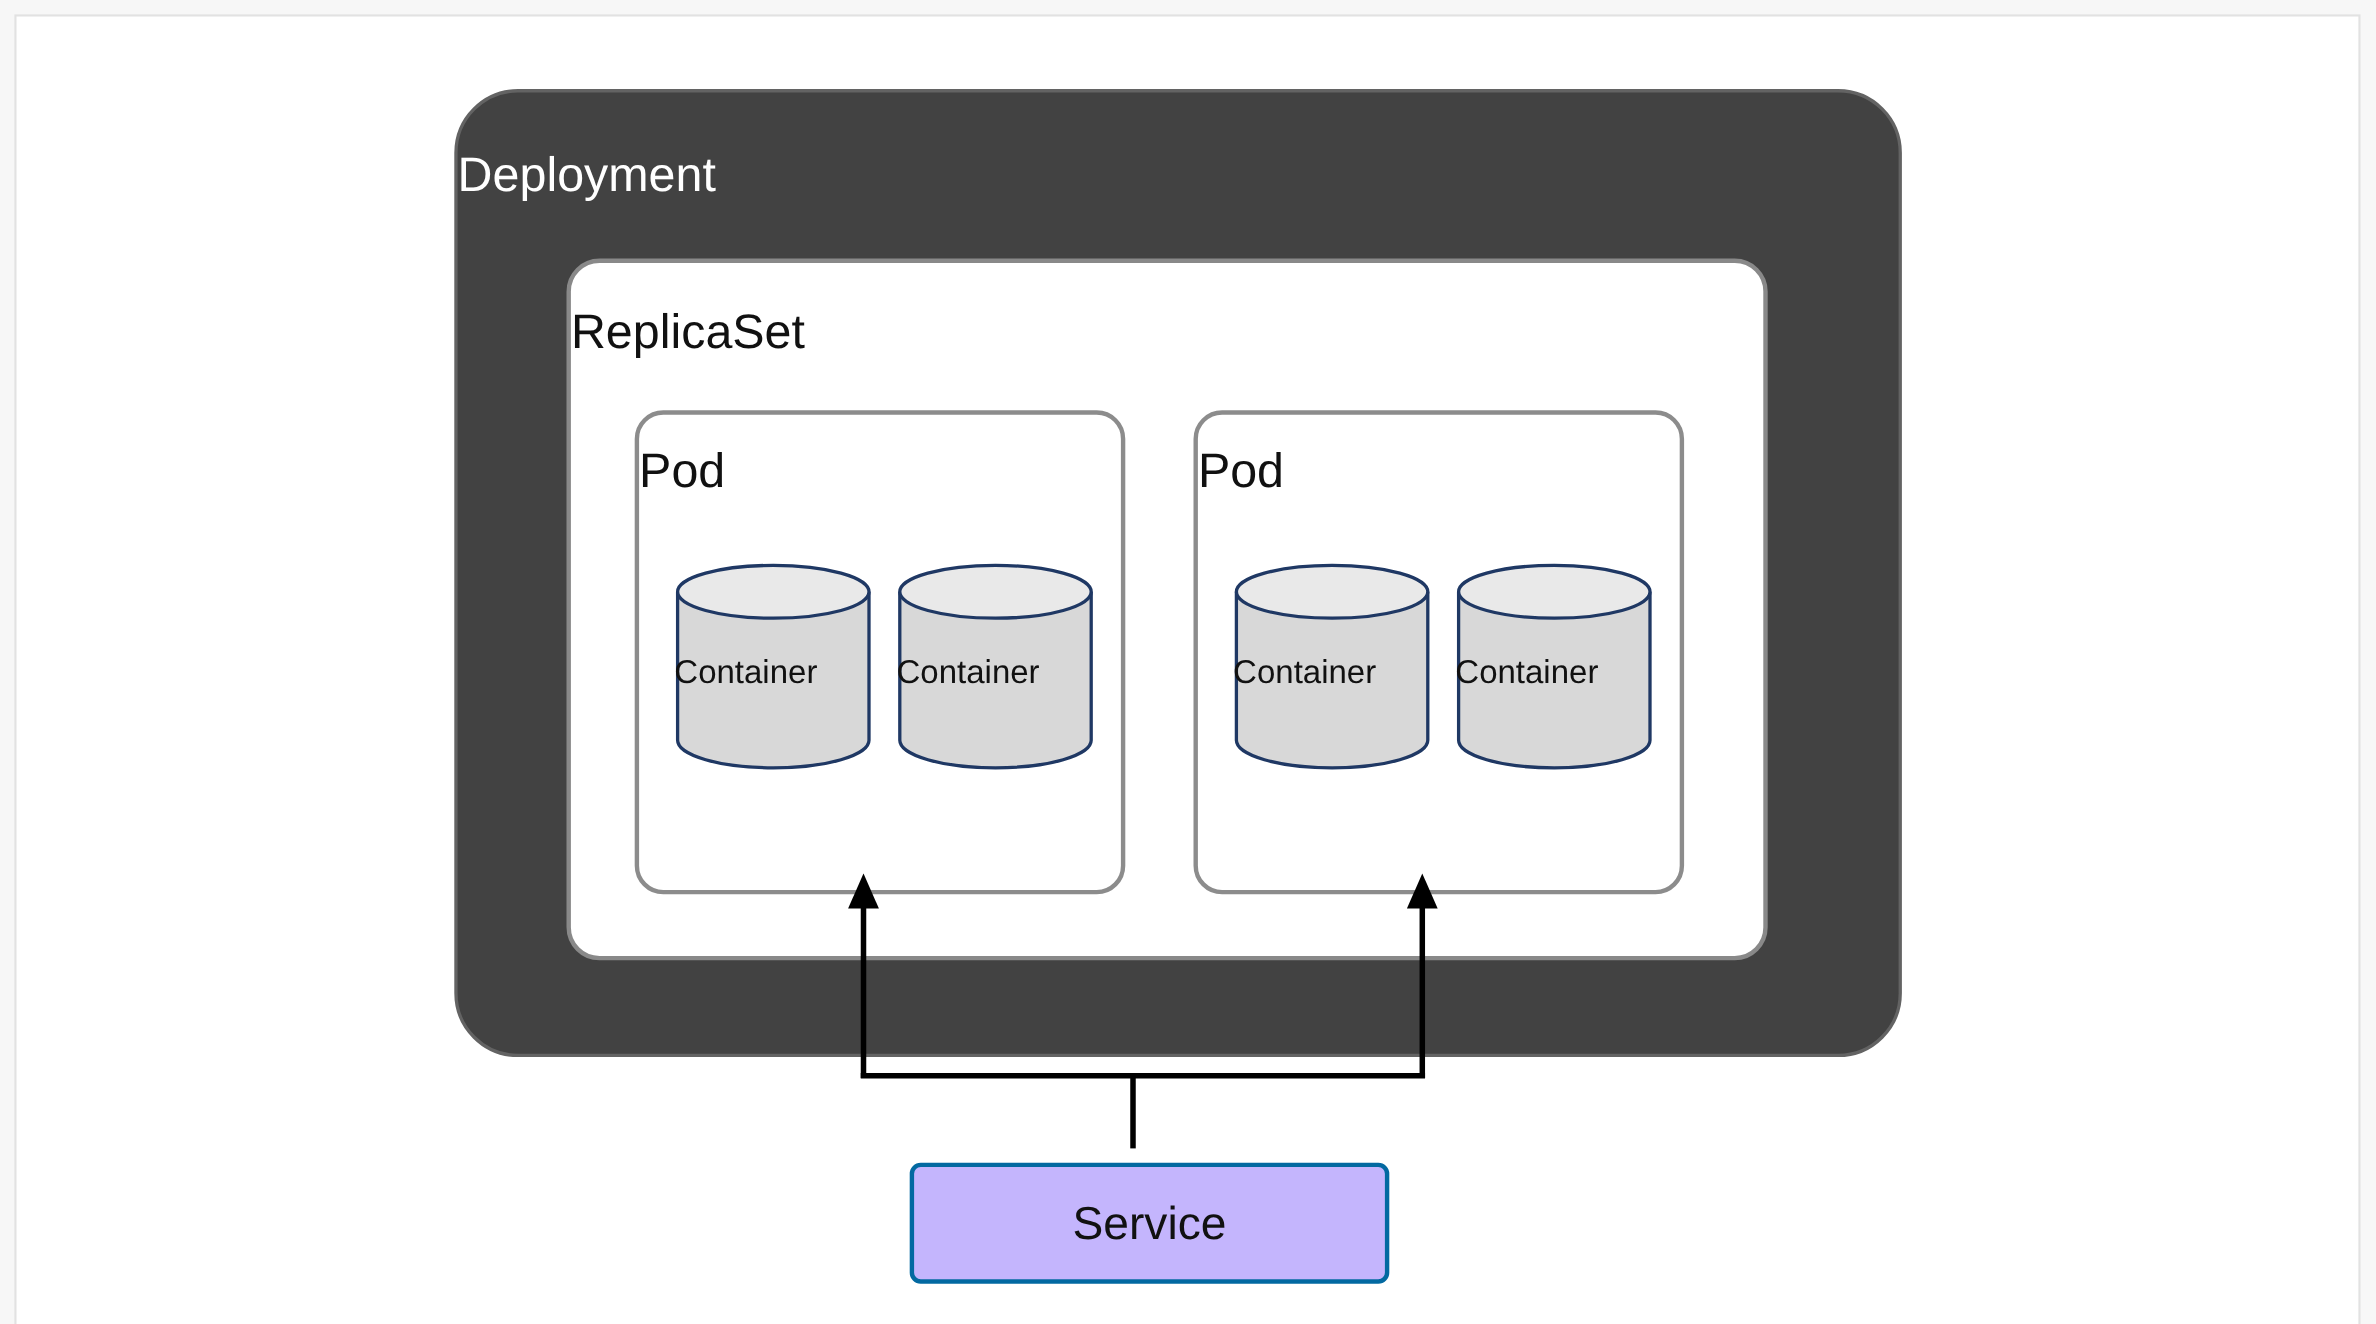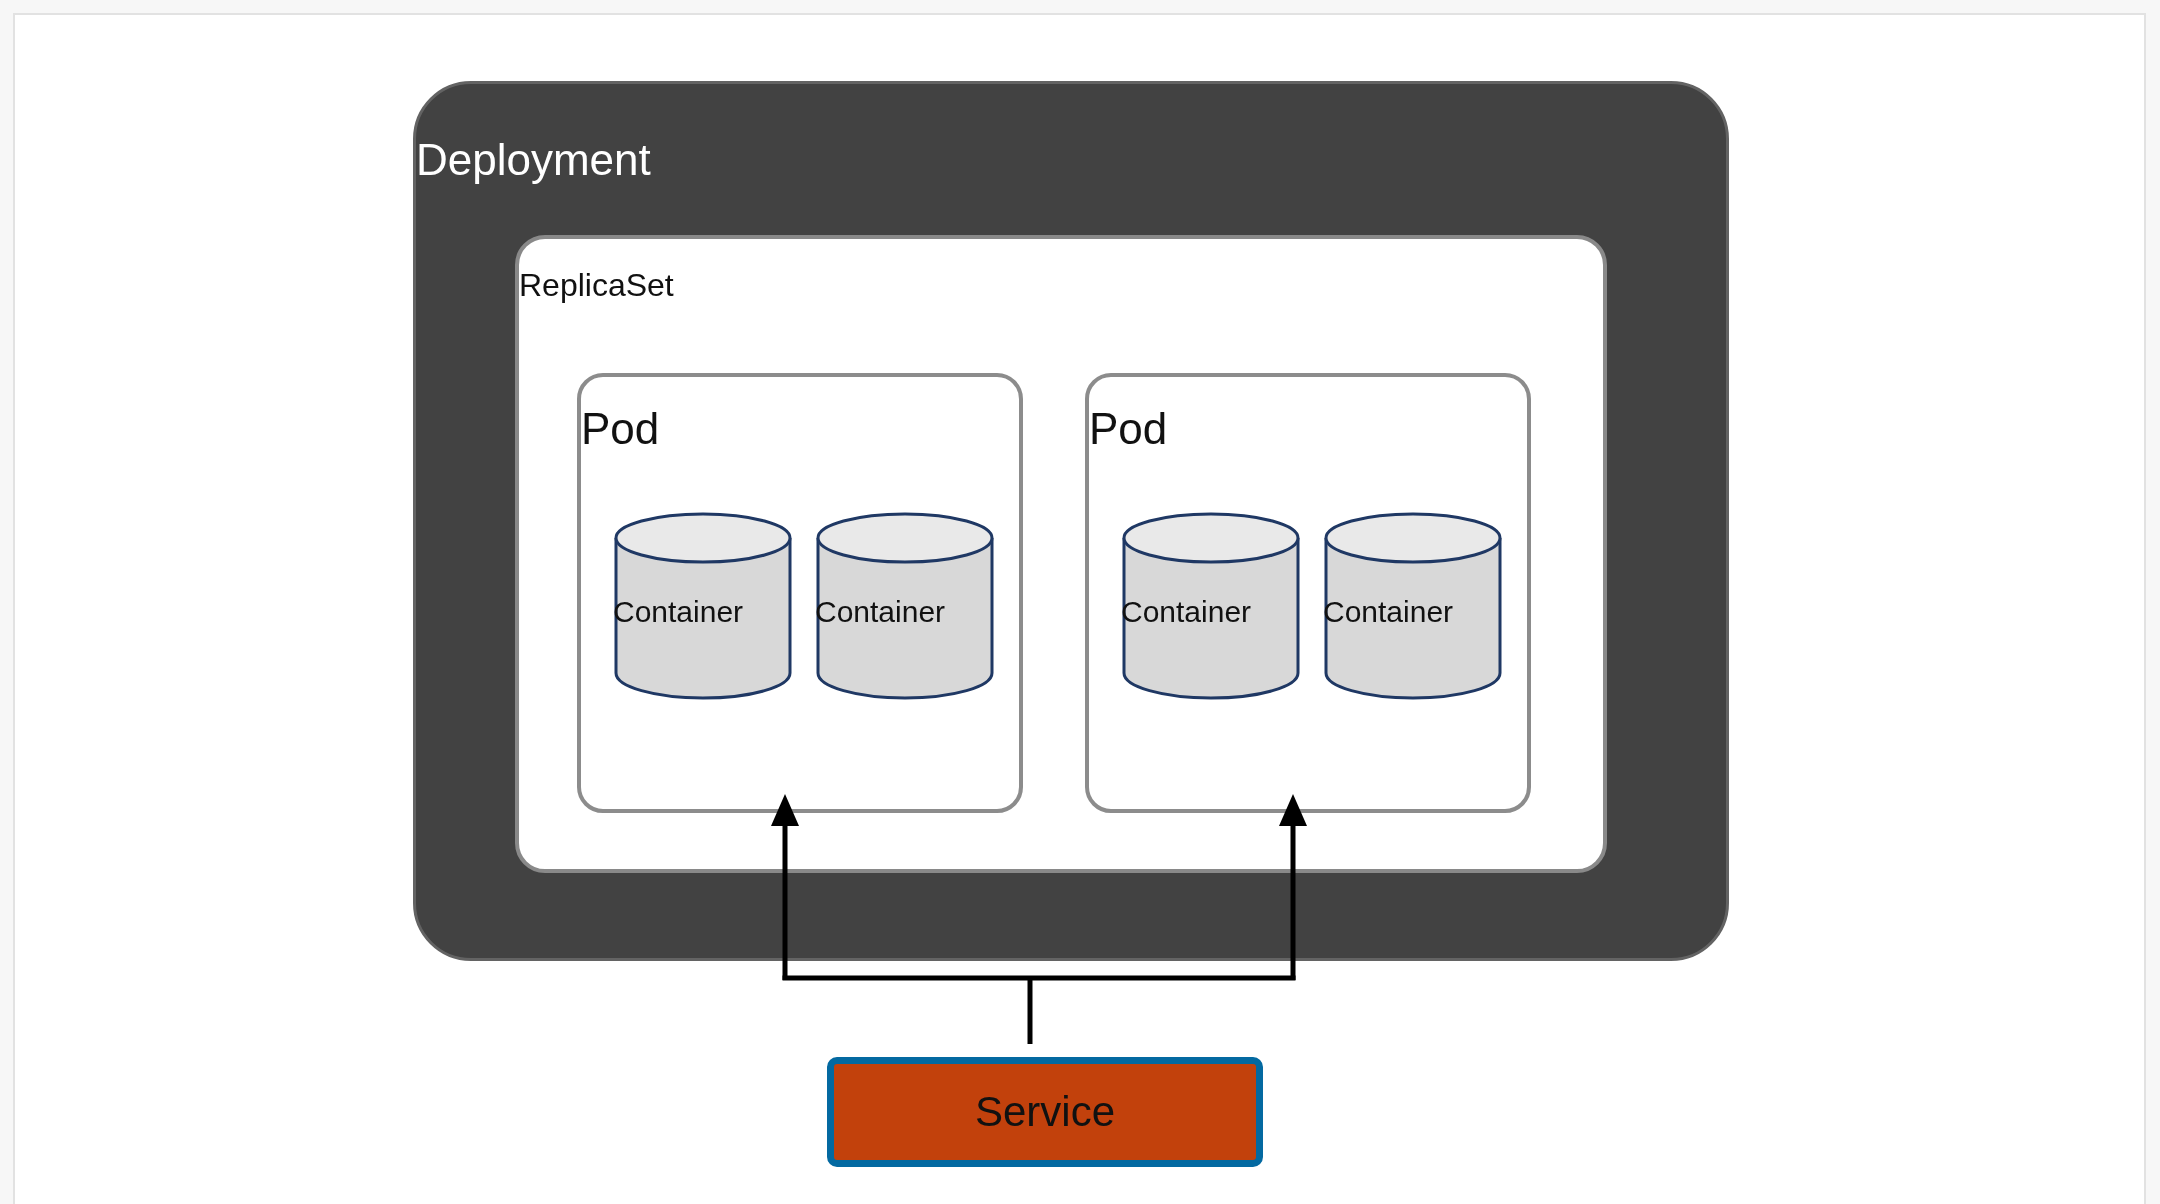--- a/index.html
+++ b/index.html
@@ -48,22 +48,22 @@
   
   .replicaset {
     position: absolute;
     left: 99px; top: 151px;
     width: 1092px; height: 638px;
     background: #ffffff;
     border: 4px solid #898989;
     border-radius: 30px;
   }
   .replicaset > .label {
-    top: 24px;
-    font-size: 32px;
+    top: 41px;
+    font-size: 44px;
     line-height: 44px;
   }
   
   .pod {
     position: absolute;
     top: 134px;
     width: 446px; height: 440px;
     background: #ffffff;
     border: 4px solid #8c8c8c;
     border-radius: 26px;
@@ -88,22 +88,22 @@
   .cylinder .label {
     top: 86px;
     font-size: 30px;
     line-height: 30px;
   }
   
   .service {
     position: absolute;
     left: 812px; top: 1042px;
     width: 436px; height: 110px;
-    background: #c2410c;
-    border: 7px solid #0369a1;
+    background: #c4b5fd;
+    border: 4px solid #0369a1;
     border-radius: 10px;
     display: flex;
     align-items: center;
     justify-content: center;
   }
   .service .label {
     position: static;
     font-size: 42px;
     line-height: 42px;
   }

